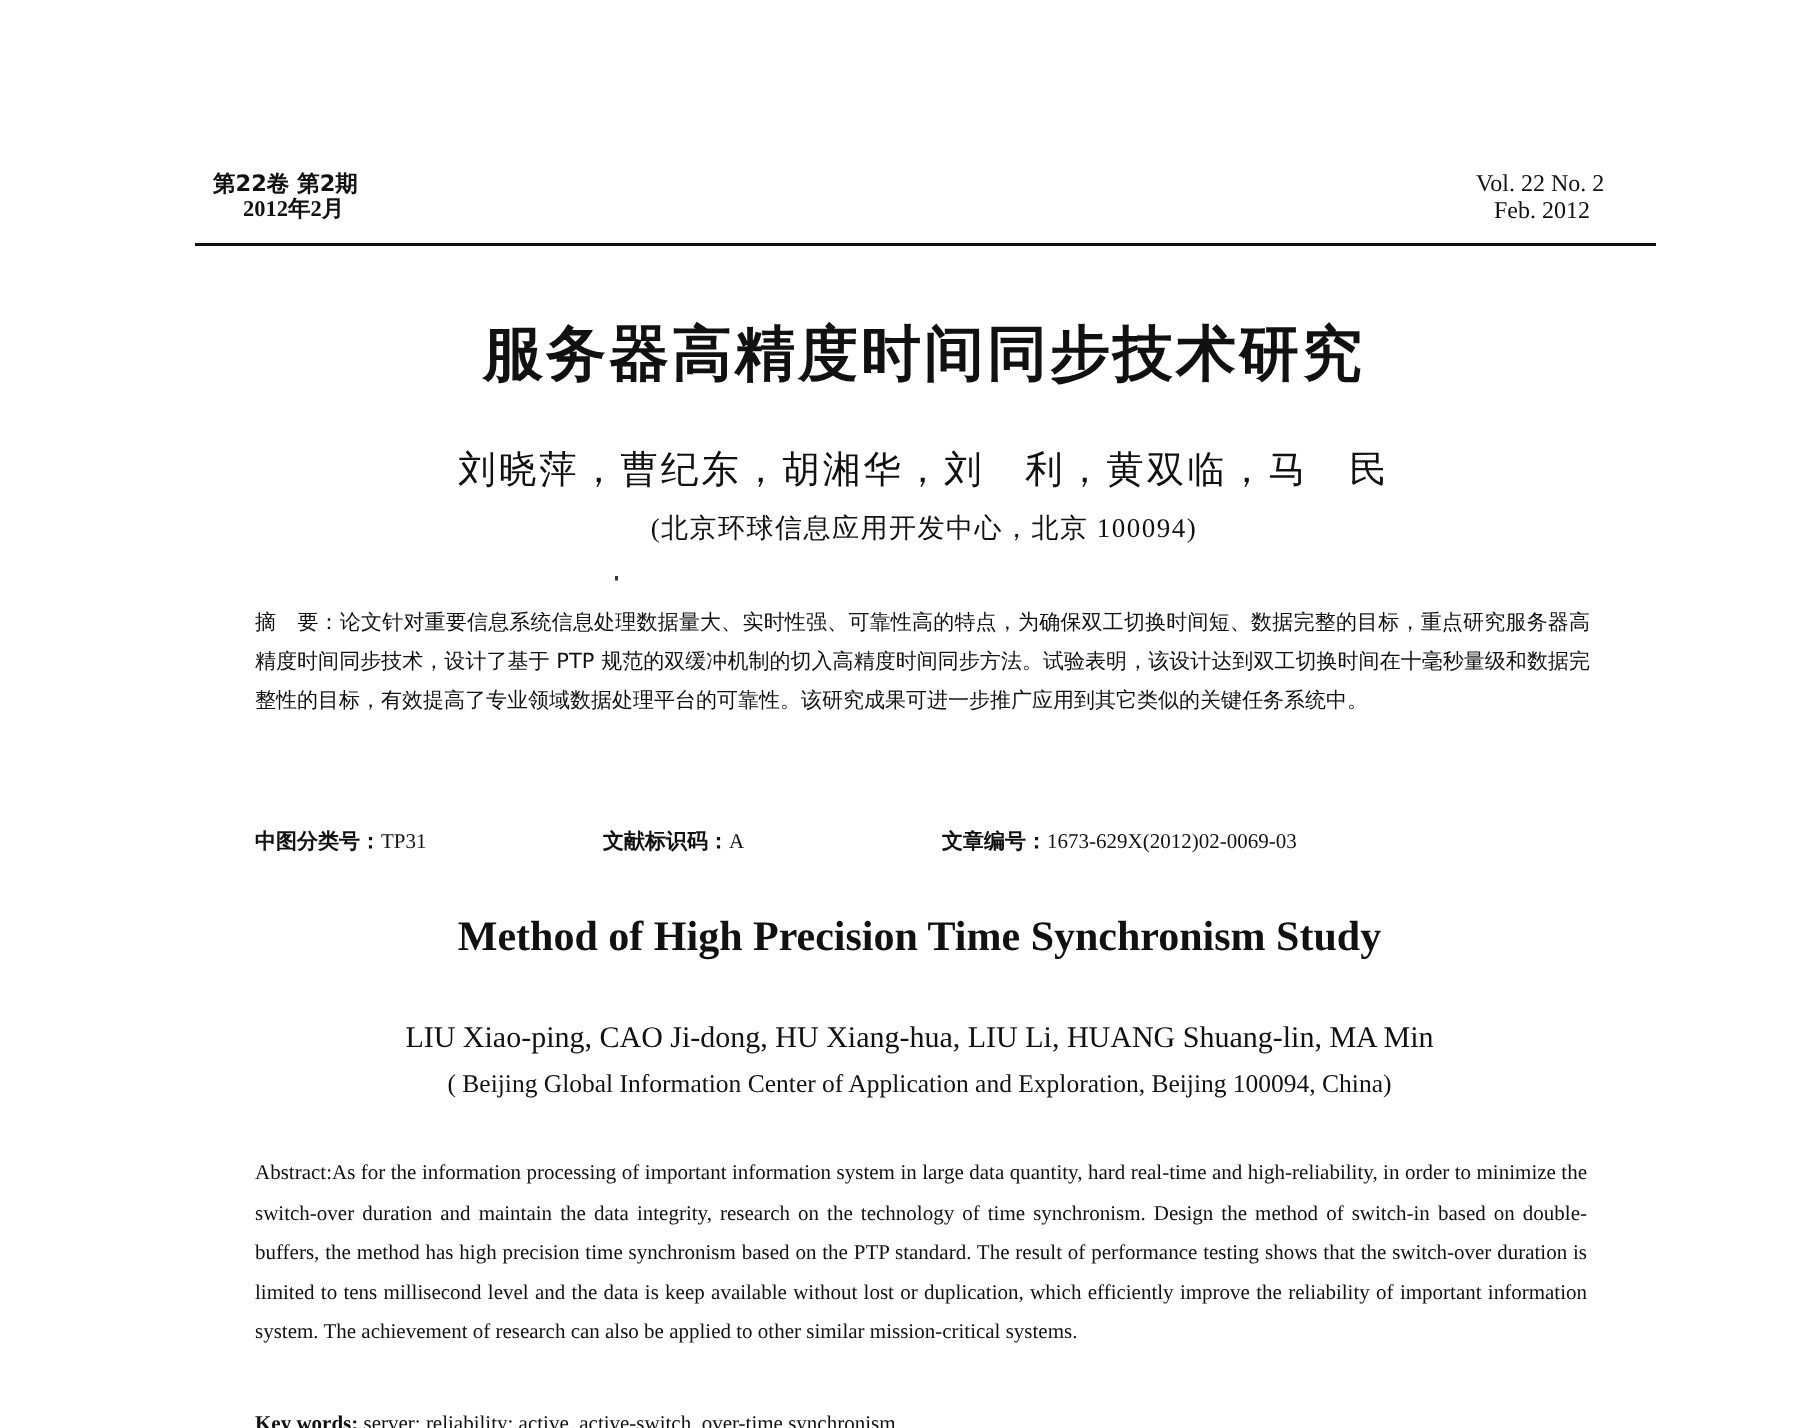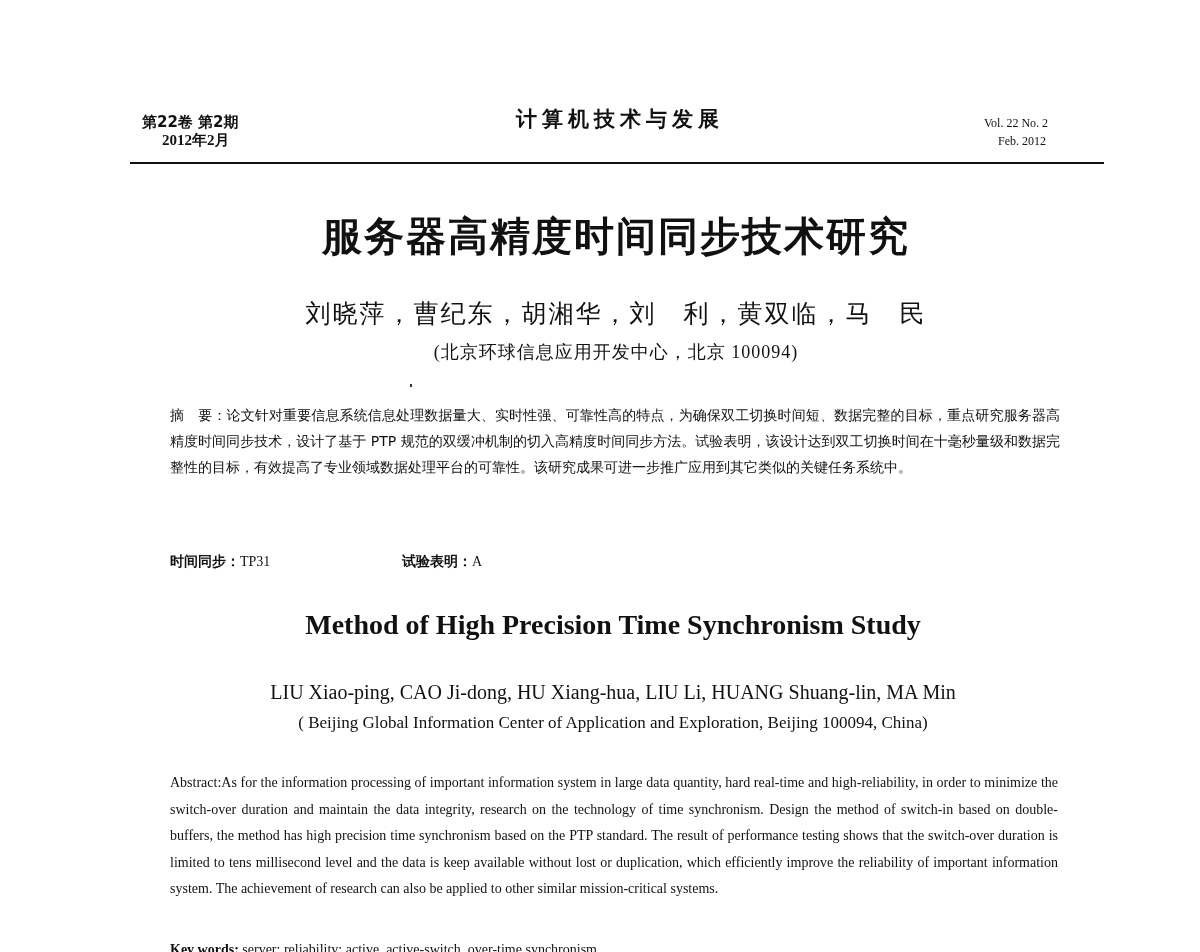--- a/index.html
+++ b/index.html
@@ -6,22 +6,22 @@
   body { width: 1200px; height: 952px; overflow: hidden; position: relative; color: #111; }
   .page { position: absolute; left: 0; top: 0; width: 1200px; height: 952px; }
   .serif { font-family: "Liberation Serif", "DejaVu Serif", serif; }
   .sans { font-family: "DejaVu Sans", "Liberation Sans", sans-serif; }
 
   .hdr-left { position: absolute; left: 142px; top: 113px; font-size: 15px; line-height: 18px; font-weight: bold; }
   .hdr-left .l2 { padding-left: 20px; font-weight: bold; }
   .hdr-center { position: absolute; left: 400px; width: 440px; top: 106px; text-align: center; }
   .hdr-center .cn { font-size: 21px; font-weight: bold; letter-spacing: 5px; line-height: 26px; }
   .hdr-center .en { font-size: 13px; line-height: 22px; margin-top: 5px; }
-  .hdr-right { position: absolute; left: 984px; top: 114px; font-size: 12px; line-height: 18px; }
-  .hdr-right .l2 { padding-left: 12px; text-align: center; }
+  .hdr-right { position: absolute; left: 984px; top: 114px; font-size: 16px; line-height: 18px; }
+  .hdr-right .l2 { padding-left: 12px; }
   .rule { position: absolute; left: 130px; top: 162px; width: 974px; height: 2px; background: #111; }
 
   .title-cn { position: absolute; left: 0; width: 1232px; top: 210px; text-align: center; font-size: 40px; font-weight: bold; letter-spacing: 2px; line-height: 52px; }
   .authors-cn { position: absolute; left: 0; width: 1232px; top: 298px; text-align: center; font-size: 25px; line-height: 32px; letter-spacing: 2px; }
   .affil-cn { position: absolute; left: 0; width: 1232px; top: 340px; text-align: center; font-size: 18px; line-height: 24px; letter-spacing: 1px; }
   .dot { position: absolute; left: 410px; top: 384px; width: 2px; height: 3px; background: #333; }
 
   .abs-cn { position: absolute; left: 170px; top: 402px; width: 890px; font-size: 14px; line-height: 26px; text-align: justify; }
   .abs-cn .lbl { font-weight: normal; }
   .kw-cn { position: absolute; left: 170px; top: 520px; font-size: 14px; line-height: 24px; }
@@ -42,45 +42,47 @@
 <body>
 
 <div class="page">
 
   <div class="hdr-left sans">
     <div>第22卷  第2期</div>
     <div class="l2 serif">2012年2月</div>
   </div>
 
   <div class="hdr-center">
-    <div class="cn sans">计算机技术与发展</div>
   </div>
 
   <div class="hdr-right serif">
     <div>Vol. 22   No. 2</div>
     <div class="l2">Feb.   2012</div>
   </div>
 
   <div class="rule"></div>
 
   <div class="title-cn sans">服务器高精度时间同步技术研究</div>
   <div class="authors-cn serif">刘晓萍，曹纪东，胡湘华，刘　利，黄双临，马　民</div>
   <div class="affil-cn serif">(北京环球信息应用开发中心，北京 100094)</div>
   <div class="dot"></div>
 
   <div class="abs-cn sans">
     <span class="lbl">摘　要：</span><span>论文针对重要信息系统信息处理数据量大、实时性强、可靠性高的特点，为确保双工切换时间短、数据完整的目标，重点研究服务器高精度时间同步技术，设计了基于 PTP 规范的双缓冲机制的切入高精度时间同步方法。试验表明，该设计达到双工切换时间在十毫秒量级和数据完整性的目标，有效提高了专业领域数据处理平台的可靠性。该研究成果可进一步推广应用到其它类似的关键任务系统中。</span>
   </div>
 
 
   <div class="cls-row sans" style="left:170px;">
-    <span class="lbl">时间同步：</span><span class="serif">TP31</span>
+    <span class="lbl">中图分类号：</span><span class="serif">TP31</span>
   </div>
   <div class="cls-row sans" style="left:402px;">
-    <span class="lbl">试验表明：</span><span class="serif">A</span>
+    <span class="lbl">文献标识码：</span><span class="serif">A</span>
+  </div>
+  <div class="cls-row sans" style="left:628px;">
+    <span class="lbl">文章编号：</span><span class="serif">1673-629X(2012)02-0069-03</span>
   </div>
 
   <div class="title-en serif">Method of High Precision Time Synchronism Study</div>
   <div class="authors-en serif">LIU Xiao-ping, CAO Ji-dong, HU Xiang-hua, LIU Li, HUANG Shuang-lin, MA Min</div>
   <div class="affil-en serif">( Beijing Global Information Center of Application and Exploration, Beijing 100094, China)</div>
 
   <div class="abs-en serif">
     <span class="lbl">Abstract:</span><span>As for the information processing of important information system in large data quantity, hard real-time and high-reliability, in order to minimize the switch-over duration and maintain the data integrity, research on the technology of time synchronism. Design the method of switch-in based on double-buffers, the method has high precision time synchronism based on the PTP standard. The result of performance testing shows that the switch-over duration is limited to tens millisecond level and the data is keep available without lost or duplication, which efficiently improve the reliability of important information system. The achievement of research can also be applied to other similar mission-critical systems.</span>
   </div>
 

